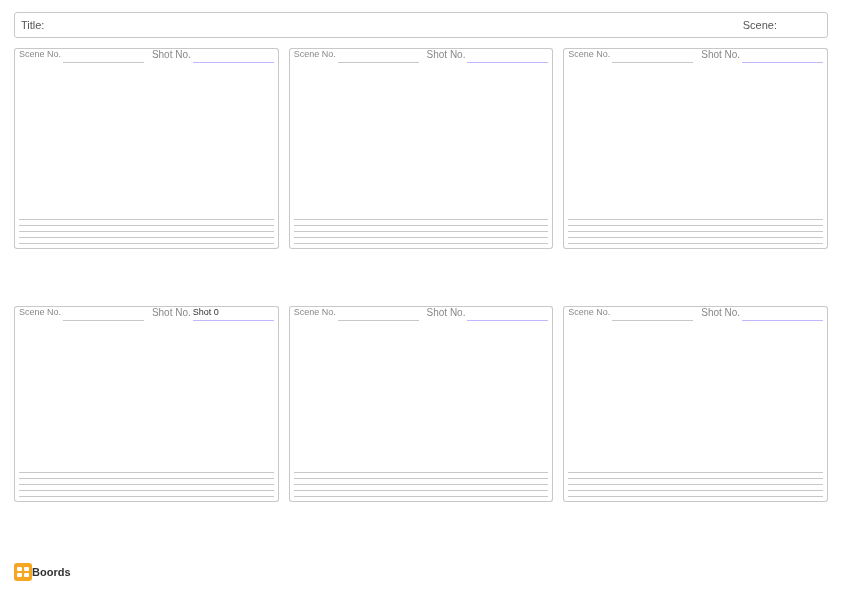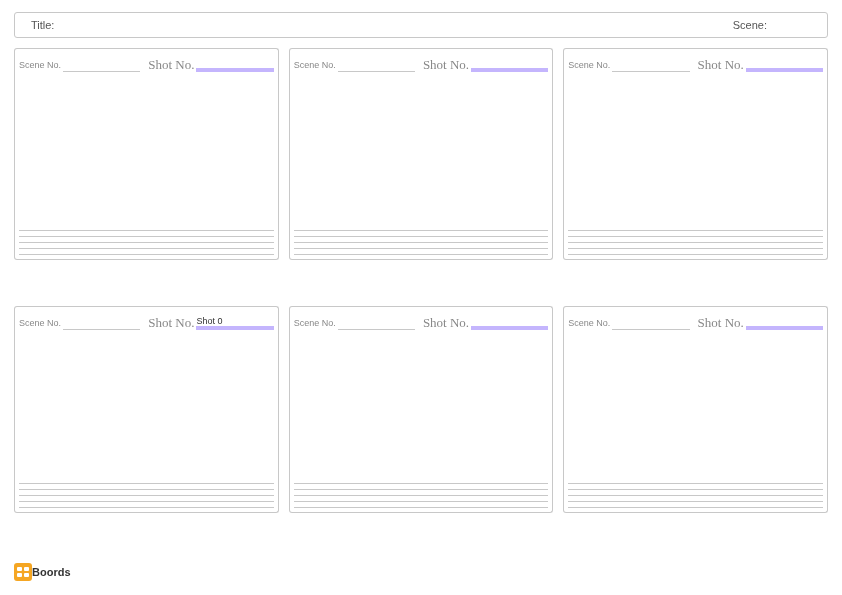--- a/index.html
+++ b/index.html
@@ -25,21 +25,21 @@
     }
 
     
     .header-row {
       display: flex;
       align-items: center;
       border: 1px solid #c8c8c8;
       border-radius: 3px;
       margin-bottom: 10px;
       height: 26px;
-      padding: 0 16px;
+      padding: 0 6px;
     }
 
     .title-label {
       font-size: 11px;
       color: #555;
       margin-right: 4px;
     }
 
     .title-input {
       flex: 1;
@@ -72,55 +72,54 @@
       flex: 1;
     }
 
     .panel {
       display: flex;
       flex-direction: column;
     }
 
     .panel-header {
       display: flex;
-      align-items: center;
+      align-items: flex-start;
       border: 1px solid #c8c8c8;
       border-bottom: none;
       border-radius: 3px 3px 0 0;
       height: 22px;
-      padding: 16px 4px;
+      padding: 0 4px;
     }
 
     .scene-label {
       font-size: 9px;
       color: #888;
       margin-right: 2px;
     }
 
     .scene-value {
       font-size: 9px;
       color: #333;
       flex: 1;
       border-bottom: 1px solid #c8c8c8;
       margin-right: 8px;
       height: 14px;
     }
 
     .shot-label {
-      font-size: 13px;
+      font-size: 10px;
       color: #888;
       margin-right: 2px;
-      font-family: Liberation Serif, serif;
     }
 
     .shot-value {
       font-size: 9px;
       color: #333;
       flex: 1;
-      border-bottom: 4px solid #c4b5fd;
+      border-bottom: 1px solid #c4b5fd;
       height: 14px;
     }
 
     .panel-image {
       border: 1px solid #c8c8c8;
       border-top: none;
       border-bottom: none;
       background: #fff;
       flex: 0 0 auto;
       height: 140px;

